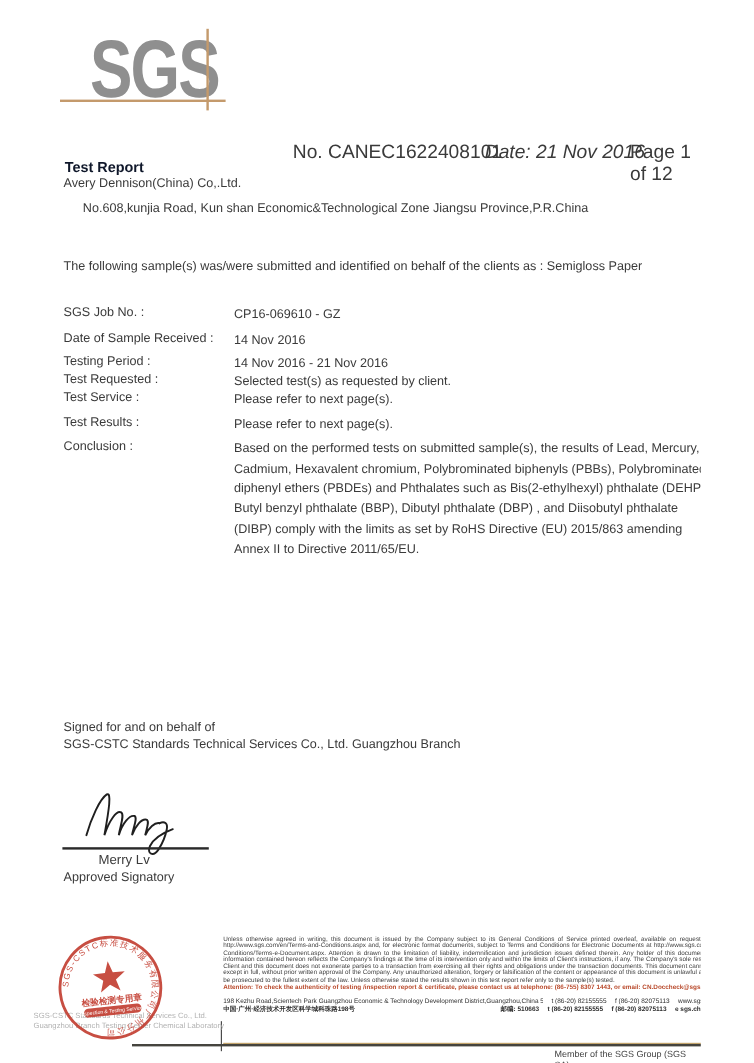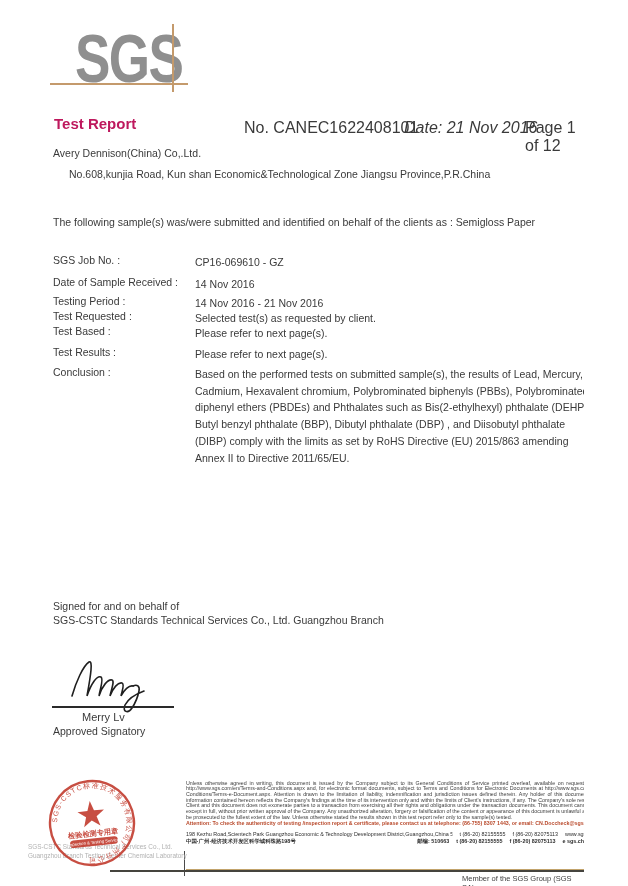--- a/index.html
+++ b/index.html
@@ -7,21 +7,21 @@
         font-family:"Liberation Sans",sans-serif;color:#3a3a3a;overflow:hidden;}
 
   
   .logo-text{position:absolute;left:75px;top:24px;font-size:68px;font-weight:bold;
              color:#8f8f8f;letter-spacing:-2px;transform:scaleX(.78);transform-origin:left top;
              line-height:1;}
   .logo-hline{position:absolute;left:50px;top:83px;width:138px;height:2px;background:#c49a6c;}
   .logo-vline{position:absolute;left:172px;top:24px;width:2px;height:68px;background:#c49a6c;}
 
   
-  .doc-title{position:absolute;left:54px;top:115px;font-size:15px;font-weight:bold;color:#be185d;}
+  .doc-title{position:absolute;left:54px;top:132px;font-size:12px;font-weight:bold;color:#0f172a;}
   .hdr-meta{position:absolute;top:119px;font-size:16px;color:#3a3a3a;padding-left:20px;}
   .hdr-no{left:224px;} .hdr-date{left:384px;font-style:italic;} .hdr-page{left:505px;}
 
   
   .client-name{position:absolute;left:53px;top:147px;font-size:10.5px;}
   .client-address{position:absolute;left:53px;top:168px;font-size:10.5px;margin-left:16px;}
 
   
   .sample-intro{position:absolute;left:53px;top:216px;font-size:10.5px;width:540px;}
   .fields{position:absolute;left:0;top:0;width:628px;}
@@ -88,21 +88,21 @@
       </div>
       <div class="field-row">
         <span class="flabel">Testing Period :</span>
         <span class="fvalue">14 Nov 2016 - 21 Nov 2016</span>
       </div>
       <div class="field-row">
         <span class="flabel">Test Requested :</span>
         <span class="fvalue">Selected test(s) as requested by client.</span>
       </div>
       <div class="field-row">
-        <span class="flabel">Test Based :</span>
+        <span class="flabel">Test Service :</span>
         <span class="fvalue">Please refer to next page(s).</span>
       </div>
       <div class="field-row">
         <span class="flabel">Test Results :</span>
         <span class="fvalue">Please refer to next page(s).</span>
       </div>
       <div class="field-row">
         <span class="flabel">Conclusion :</span>
         <span class="fvalue">Based on the performed tests on submitted sample(s), the results of Lead, Mercury, Cadmium, Hexavalent chromium, Polybrominated biphenyls (PBBs), Polybrominated diphenyl ethers (PBDEs) and Phthalates such as Bis(2-ethylhexyl) phthalate (DEHP) , Butyl benzyl phthalate (BBP), Dibutyl phthalate (DBP) , and Diisobutyl phthalate (DIBP) comply with the limits as set by RoHS Directive (EU) 2015/863 amending Annex II to Directive 2011/65/EU.</span>
       </div>

